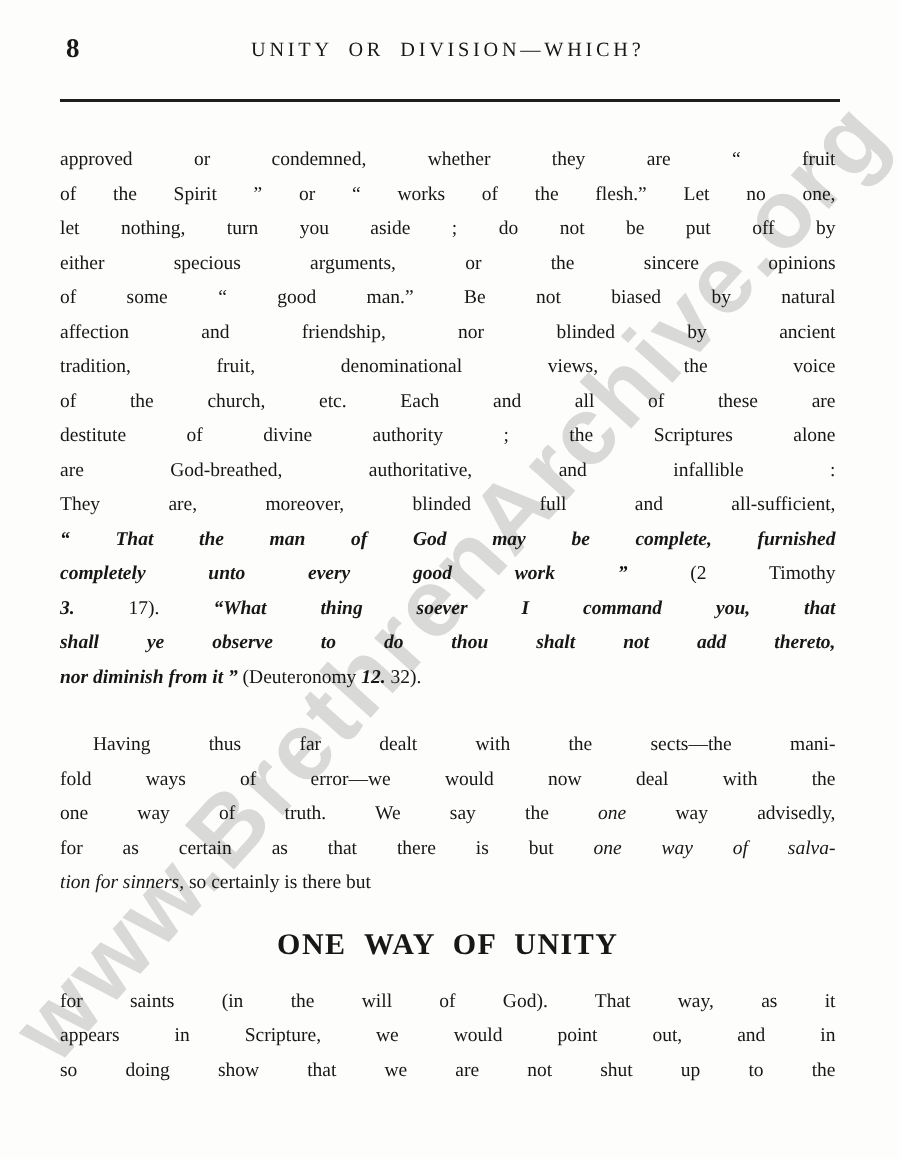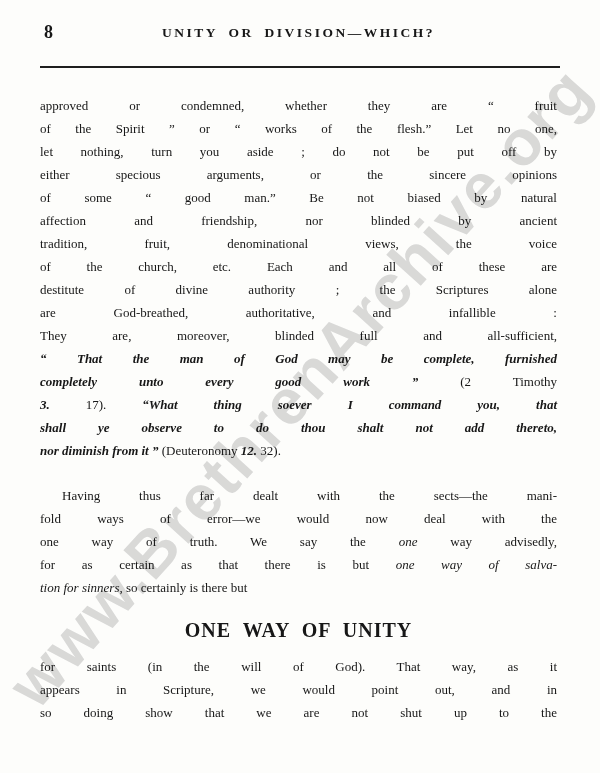--- a/index.html
+++ b/index.html
@@ -39,21 +39,21 @@
     position: absolute;
     left: 4px;
     top: 0;
     font-size: 18px;
     font-weight: bold;
   }
   .running-title {
     display: block;
     text-align: center;
     font-size: 13.5px;
-    font-weight: bold;
+    font-weight: normal;
     letter-spacing: 2.5px;
     word-spacing: 5px;
     padding-top: 3px;
   }
   .rule {
     position: absolute;
     top: 66px;
     left: 40px;
     right: 40px;
     border: none;

